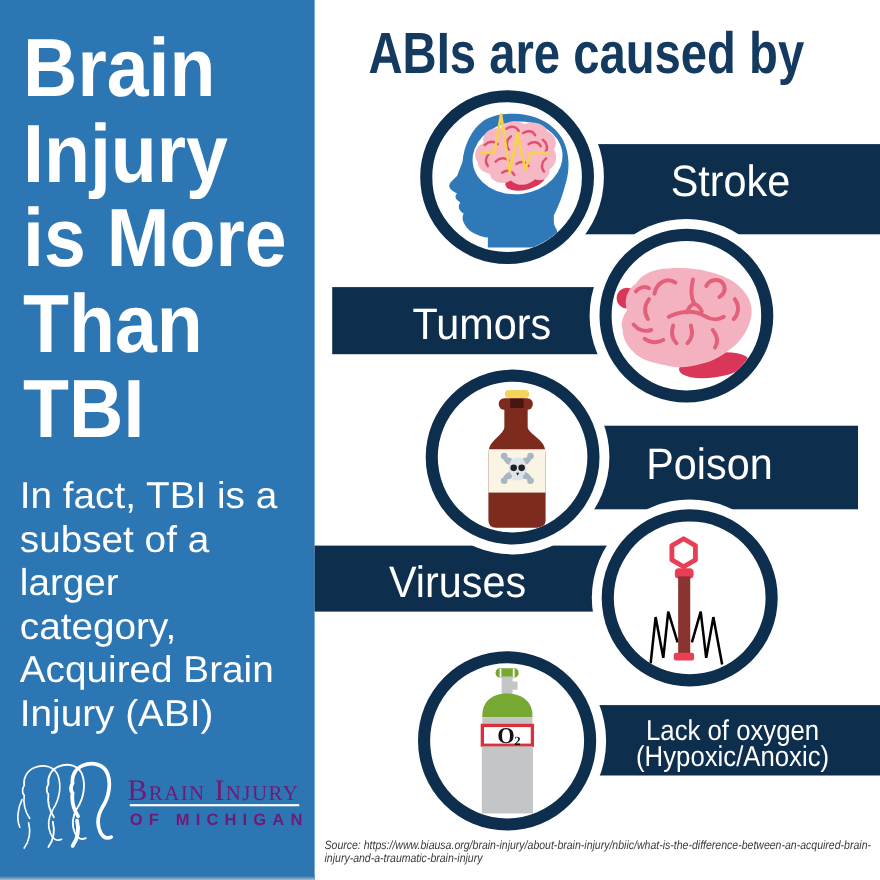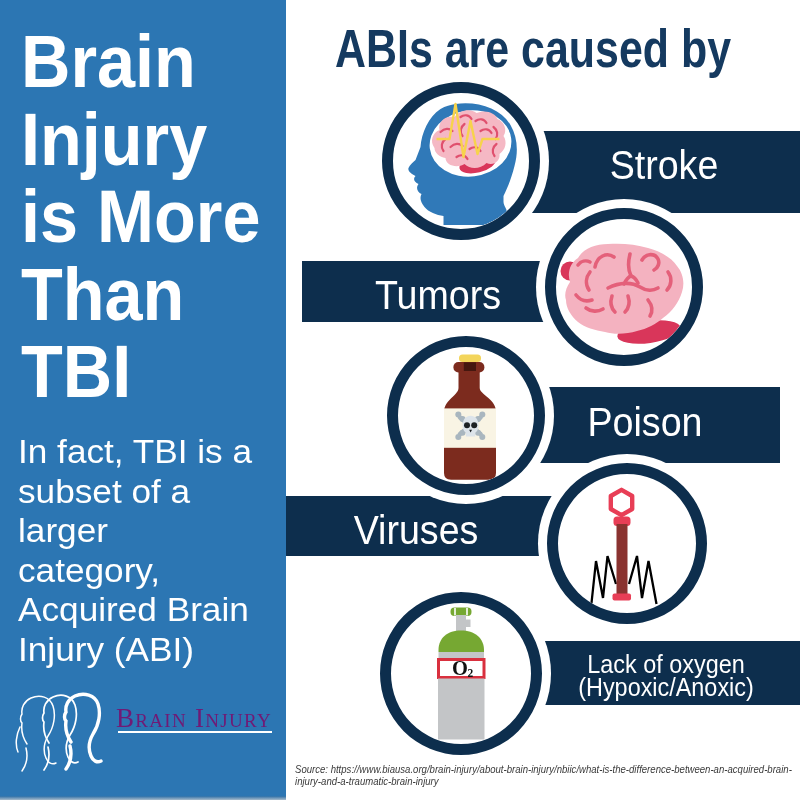--- a/index.html
+++ b/index.html
@@ -212,15 +212,16 @@
     </g>
     <g stroke-width="3.4">
       <path d="M 71,742 C 67,736 65,728 66,721 C 64,719 64,715 66,712 C 65,706 68,699 75,696 C 84,692 95,695 98,704 C 101,713 99,725 93,734 C 89,741 88,749 91,756 C 93,761 97,763 101,761"></path>
       <path d="M 70,746 C 72,754 71,762 66,769"></path>
     </g>
   </g>
 </svg>
 <div class="abs" style="left:96px;top:708px;width:180px;color:#701a75;font-family:'Liberation Serif',serif;margin-left:20px;">
   <div class="lg1" style="font-size:27px;letter-spacing:1.3px;">Brain Injury</div>
   <div style="height:1.8px;background:#fff;width:154px;margin-top:3px;margin-left:2px;"></div>
+  <div style="font-family:'Liberation Sans',sans-serif;font-weight:bold;font-size:15px;letter-spacing:5.6px;margin-top:4px;margin-left:2px;">OF MICHIGAN</div>
 </div>
 
 <div id="source">Source: https://www.biausa.org/brain-injury/about-brain-injury/nbiic/what-is-the-difference-between-an-acquired-brain-<br>injury-and-a-traumatic-brain-injury</div>
 
 </body></html>

